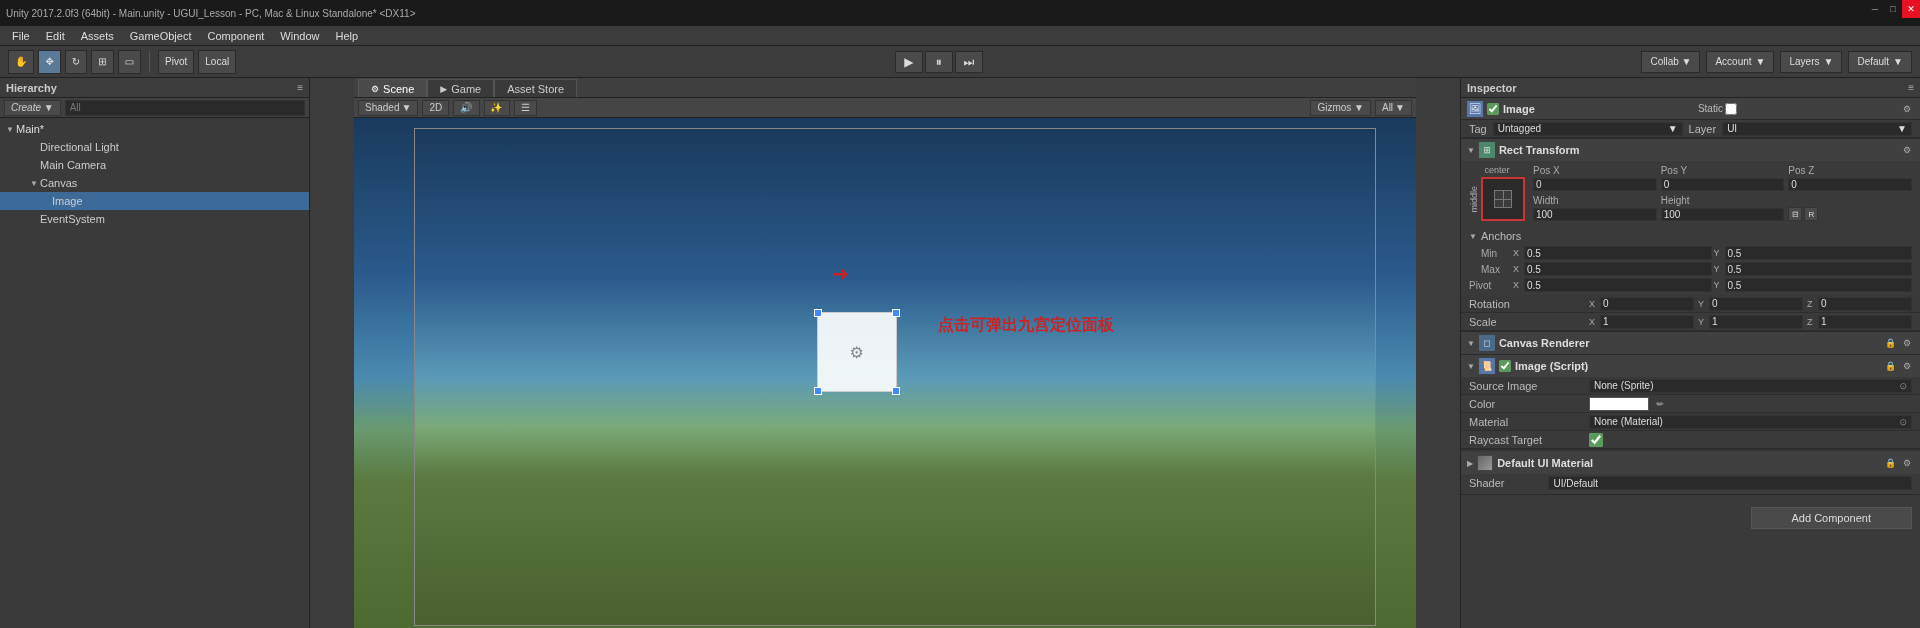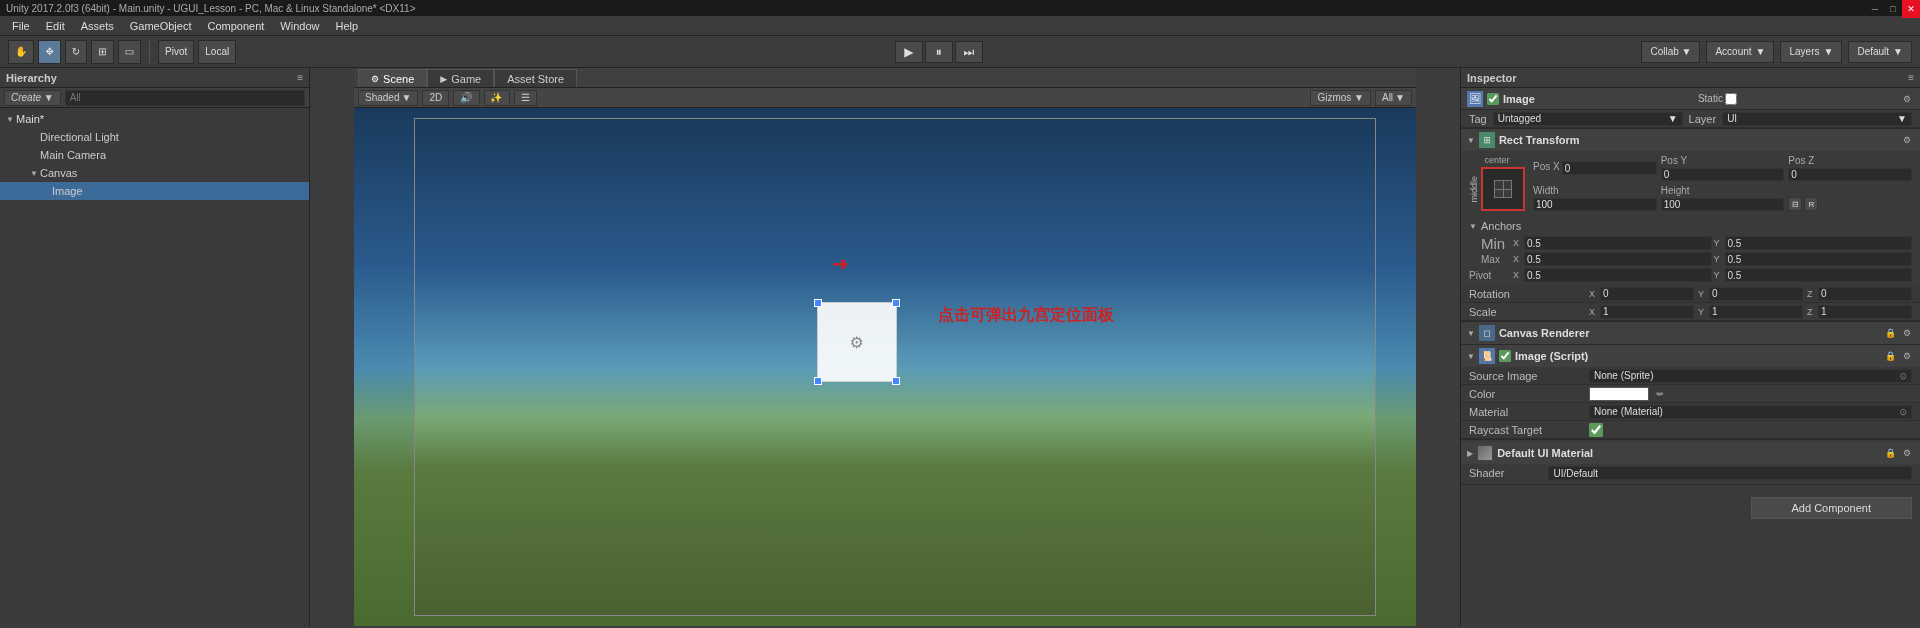--- a/index.html
+++ b/index.html
@@ -8,21 +8,21 @@
       height: 628px;
       overflow: hidden;
       font-family: Arial, sans-serif;
       font-size: 11px;
       background: #3c3c3c;
       color: #ddd;
     }
 
     
     .title-bar {
-      height: 16px;
+      height: 26px;
       background: #1a1a1a;
       display: flex;
       align-items: center;
       padding: 0 6px;
       color: #aaa;
       font-size: 10px;
       position: relative;
       text-align: right;
     }
     .title-bar-buttons {
@@ -608,20 +608,25 @@
       <div class="hierarchy-item">
         <span class="tree-indent" style="width:24px;display:inline-block;"></span>
         <span class="tree-arrow">▼</span>
         <span>Canvas</span>
       </div>
       <div class="hierarchy-item selected">
         <span class="tree-indent" style="width:36px;display:inline-block;"></span>
         <span class="tree-arrow"></span>
         <span>Image</span>
       </div>
+      <div class="hierarchy-item">
+        <span class="tree-indent" style="width:24px;display:inline-block;"></span>
+        <span class="tree-arrow"></span>
+        <span>EventSystem</span>
+      </div>
     </div>
   </div>
 
   <div class="center-area">
     <div class="tab-bar">
       <div class="tab active">
         <span class="tab-icon">⚙</span>
         <span>Scene</span>
       </div>
       <div class="tab">
@@ -725,21 +730,21 @@
               <div style="width:18px;height:18px;border:1px solid #777;background:#3a3a3a;position:relative;">
 
                 <div style="position:absolute;top:50%;left:0;right:0;height:1px;background:#777;"></div>
                 <div style="position:absolute;left:50%;top:0;bottom:0;width:1px;background:#777;"></div>
               </div>
             </div>
           </div>
         </div>
 
         <div style="flex:1;display:grid;grid-template-columns:1fr 1fr 1fr;gap:4px;align-items:center;">
-          <div style="display:flex;flex-direction:row;gap:2px;">
+          <div style="display:flex;flex-direction:column;gap:2px;">
             <span style="font-size:10px;color:#aaa;">Pos X</span>
             <div class="field-input" style="height:14px;background:#2a2a2a;border:1px solid #333;color:#ddd;font-size:10px;padding:0 2px;display:flex;align-items:center;">
               <span>0</span>
             </div>
           </div>
           <div style="display:flex;flex-direction:column;gap:2px;">
             <span style="font-size:10px;color:#aaa;">Pos Y</span>
             <div class="field-input" style="height:14px;background:#2a2a2a;border:1px solid #333;color:#ddd;font-size:10px;padding:0 2px;display:flex;align-items:center;">
               <span>0</span>
             </div>
@@ -769,21 +774,21 @@
         </div>
       </div>
 
       <div style="padding:2px 8px;">
         <div style="display:flex;align-items:center;height:18px;cursor:pointer;">
           <span style="font-size:8px;color:#aaa;margin-right:4px;">▼</span>
           <span style="font-size:11px;color:#bbb;">Anchors</span>
         </div>
 
         <div style="display:flex;align-items:center;height:16px;padding-left:12px;gap:4px;">
-          <span style="width:28px;font-size:15px;color:#aaa;">Min</span>
+          <span style="width:28px;font-size:10px;color:#aaa;">Min</span>
           <div style="display:flex;gap:2px;flex:1;">
             <div style="display:flex;align-items:center;gap:1px;flex:1;">
               <span style="width:10px;font-size:9px;color:#aaa;">X</span>
               <div style="flex:1;height:14px;background:#2a2a2a;border:1px solid #333;color:#ddd;font-size:10px;padding:0 2px;display:flex;align-items:center;">
                 <span>0.5</span>
               </div>
             </div>
             <div style="display:flex;align-items:center;gap:1px;flex:1;">
               <span style="width:10px;font-size:9px;color:#aaa;">Y</span>
               <div style="flex:1;height:14px;background:#2a2a2a;border:1px solid #333;color:#ddd;font-size:10px;padding:0 2px;display:flex;align-items:center;">

